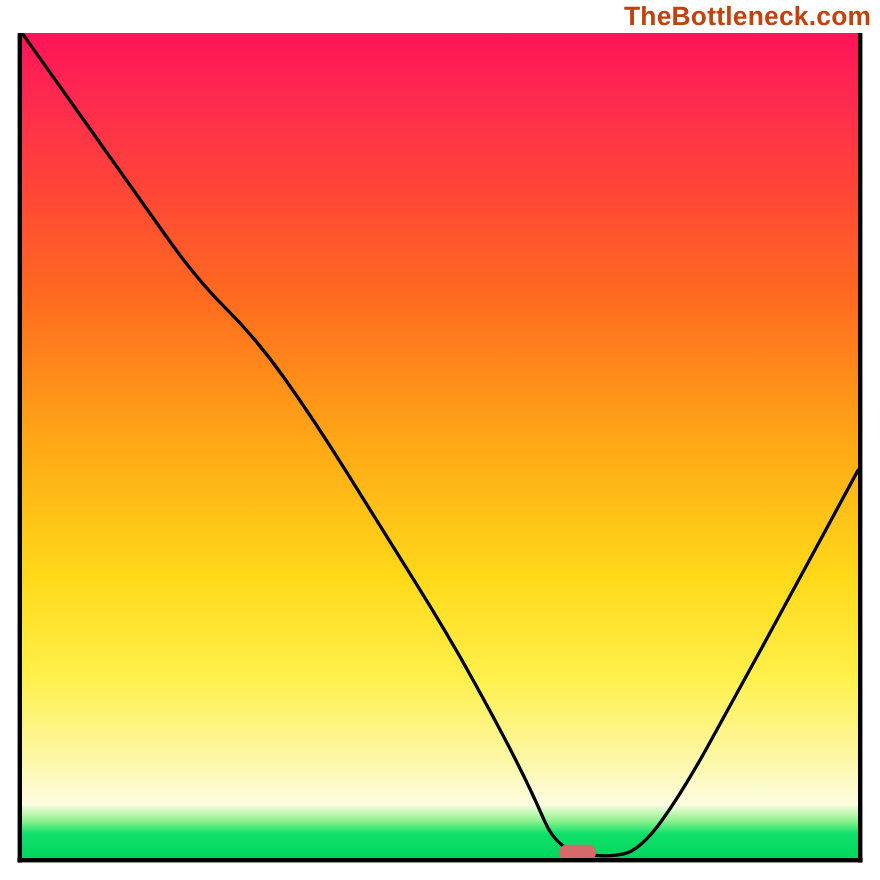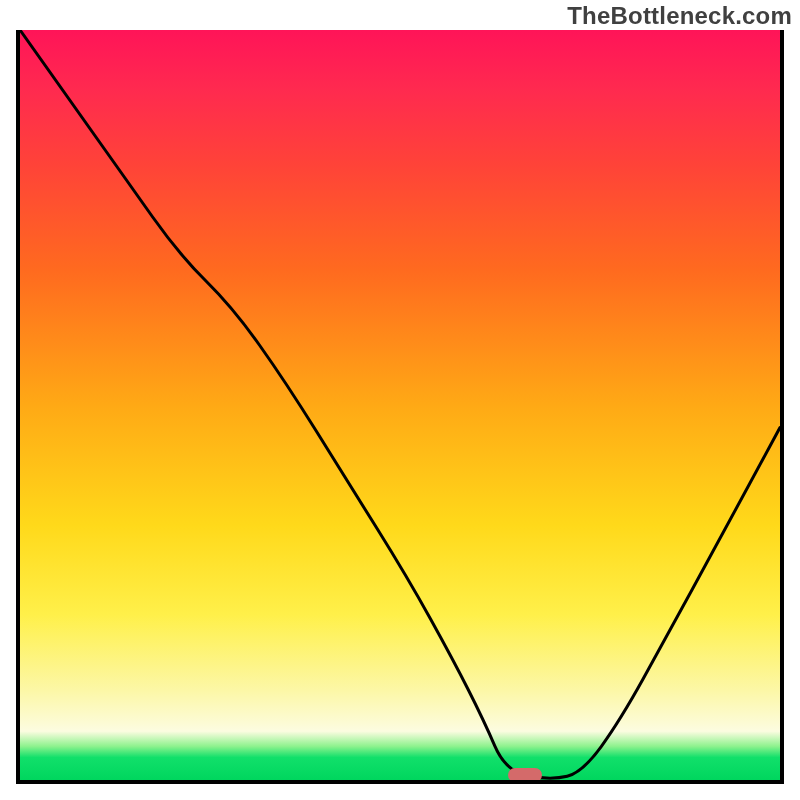--- a/index.html
+++ b/index.html
@@ -14,21 +14,21 @@
     position: relative;
     width: 800px;
     height: 800px;
   }
   .watermark {
     position: absolute;
     top: 2px;
     right: 8px;
     font-size: 24px;
     font-weight: 600;
-    color: #404040;
+    color: #c2410c;
     letter-spacing: 0.2px;
     z-index: 5;
   }
   .plot-area {
     position: absolute;
     left: 16px;
     top: 30px;
     width: 768px;
     height: 754px;
     border: 4px solid #000;

